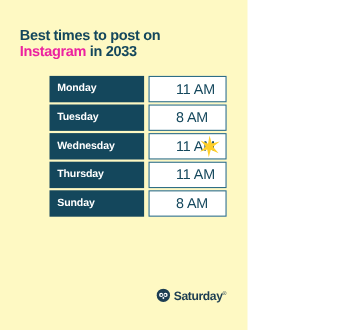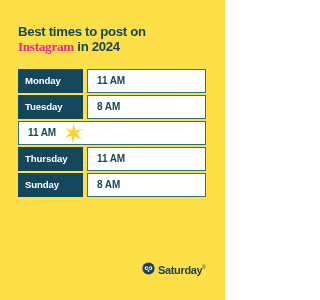--- a/index.html
+++ b/index.html
@@ -12,85 +12,85 @@
     background: #ffffff;
     font-family: "Liberation Sans", sans-serif;
     overflow: hidden;
     position: relative;
     -webkit-font-smoothing: antialiased;
   }
 
   #infographic {
     position: absolute;
     inset: 0;
-    background: #fde047;
+    background: #fef9c3;
   }
 
   
   .title-block {
     position: absolute;
     left: 18px;
     top: 24px;
     width: 190px;
   }
   .title-line {
     font-size: 13.2px;
     line-height: 15.4px;
     font-weight: bold;
     letter-spacing: -0.3px;
     color: #14475c;
     white-space: nowrap;
   }
   .accent-word {
     color: #ec22a0;
     font-weight: bold;
-    font-family: Liberation Serif, serif;
   }
 
   
   .schedule-table {
     position: absolute;
     left: 18px;
     top: 69px;
     width: 188px;
     display: flex;
     flex-direction: column;
     gap: 2.5px;
   }
   .schedule-row {
     display: flex;
     align-items: stretch;
     gap: 4px;
     height: 23.5px;
     position: relative;
   }
   .day-cell {
-    width: 65px;
+    width: 86px;
     box-sizing: border-box;
     background: #14475c;
     color: #ffffff;
     font-size: 9.6px;
     font-weight: bold;
     letter-spacing: -0.1px;
     display: flex;
     align-items: center;
     padding-left: 7px;
+    margin-left: 27px;
   }
   .time-cell {
     flex: 1;
     box-sizing: border-box;
     background: #ffffff;
     border: 1.4px solid #2e6e86;
     color: #14475c;
-    font-size: 10px;
-    font-weight: bold;
+    font-size: 13px;
+    font-weight: normal;
     letter-spacing: -0.1px;
     display: flex;
     align-items: center;
-    padding-left: 9px;
+    padding-left: 24px;
     position: relative;
   }
 
   
   .sparkle-icon {
     position: absolute;
     left: 44px;
     top: 50%;
     transform: translateY(-50%);
     width: 21px;
@@ -137,40 +137,41 @@
     letter-spacing: 0;
   }
 </style>
 </head>
 <body>
 
 <div id="infographic">
 
   <div class="title-block">
     <div class="title-line">Best times to post on</div>
-    <div class="title-line"><span class="accent-word">Instagram</span><span> in 2024</span></div>
+    <div class="title-line"><span class="accent-word">Instagram</span><span> in 2033</span></div>
   </div>
 
   <div class="schedule-table">
 
     <div class="schedule-row">
       <div class="day-cell">Monday</div>
       <div class="time-cell">
         <span>11 AM</span>
       </div>
     </div>
 
     <div class="schedule-row">
       <div class="day-cell">Tuesday</div>
       <div class="time-cell">
         <span>8 AM</span>
       </div>
     </div>
 
     <div class="schedule-row">
+      <div class="day-cell">Wednesday</div>
       <div class="time-cell">
         <span>11 AM</span>
         <span class="sparkle-icon">
           <svg viewBox="0 0 24 24" xmlns="http://www.w3.org/2000/svg">
             <path d="M12 0.8 L14.3 9.0 L22.6 7.0 L15.6 12.4 L21.4 19.3 L13.3 15.6 L11.2 23.4 L9.6 15.2 L2.0 17.6 L8.1 12.1 L2.6 5.9 L10.4 9.3 Z" fill="#ffcf2a"></path>
           </svg>
         </span>
       </div>
     </div>
 

